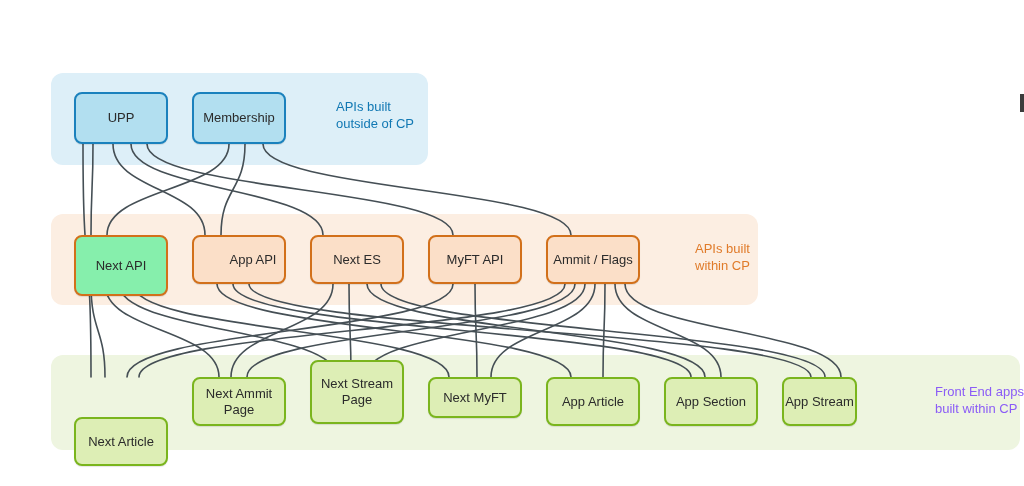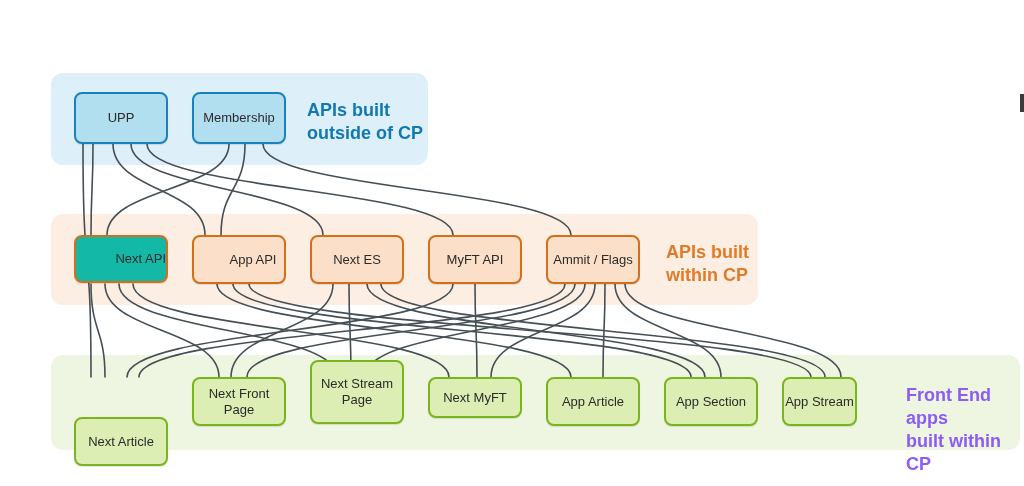--- a/index.html
+++ b/index.html
@@ -19,24 +19,25 @@
     left: 0; top: 0;
     width: 1024px;
     height: 486px;
   }
   .band {
     position: absolute;
     border-radius: 12px;
   }
   .band-label {
     position: absolute;
-    font-size: 18px;
-    font-weight: bold;
+    font-size: 13px;
+    font-weight: normal;
     line-height: 1.28;
     white-space: pre-line;
+    margin-left: 29px;
   }
   .node {
     position: absolute;
     box-sizing: border-box;
     border-radius: 8px;
     border-width: 2px;
     border-style: solid;
     display: flex;
     align-items: center;
     justify-content: center;
@@ -100,27 +101,27 @@
       <div class="band" style="left: 51px; top: 214px; width: 707px; height: 91px; background: rgb(252, 238, 226);"></div>
       <div class="band-label" style="left: 666px; top: 241px; color: rgb(224, 123, 42);">APIs built
 within CP</div>
       <div class="band" style="left: 51px; top: 355px; width: 969px; height: 95px; background: rgb(238, 245, 224);"></div>
       <div class="band-label" style="left: 906px; top: 384px; color: #8b5cf6;">Front End apps
 built within CP</div>
     </div>
   <div id="node-layer" style="position: absolute; left: 0px; top: 0px; width: 1024px; height: 486px; z-index: 3;">
       <div class="node" style="left: 74px; top: 92px; width: 94px; height: 52px; background: rgb(178, 223, 240); border-color: rgb(26, 129, 189);"><span>UPP</span></div>
       <div class="node" style="left: 192px; top: 92px; width: 94px; height: 52px; background: rgb(178, 223, 240); border-color: rgb(26, 129, 189);"><span>Membership</span></div>
-      <div class="node" style="left: 74px; top: 235px; width: 94px; height: 48px; background: #14b8a6; border-color: rgb(210, 112, 26); justify-content: flex-end;"><span>Next API</span></div>
+      <div class="node" style="left: 74px; top: 235px; width: 94px; height: 61px; background: #86efac; border-color: rgb(210, 112, 26);"><span>Next API</span></div>
       <div class="node" style="left: 192px; top: 235px; width: 94px; height: 49px; background: rgb(251, 223, 200); border-color: rgb(210, 112, 26); padding-left: 28px;"><span>App API</span></div>
       <div class="node" style="left: 428px; top: 235px; width: 94px; height: 49px; background: rgb(251, 223, 200); border-color: rgb(210, 112, 26);"><span>MyFT API</span></div>
       <div class="node" style="left: 310px; top: 235px; width: 94px; height: 49px; background: rgb(251, 223, 200); border-color: rgb(210, 112, 26);"><span>Next ES</span></div>
       <div class="node" style="left: 546px; top: 235px; width: 94px; height: 49px; background: rgb(251, 223, 200); border-color: rgb(210, 112, 26);"><span>Ammit / Flags</span></div>
       <div class="node" style="left: 74px; top: 377px; width: 94px; height: 49px; background: rgb(221, 238, 181); border-color: rgb(122, 181, 29); margin-top: 40px;"><span>Next Article</span></div>
-      <div class="node" style="left: 192px; top: 377px; width: 94px; height: 49px; background: rgb(221, 238, 181); border-color: rgb(122, 181, 29);"><span>Next Front
+      <div class="node" style="left: 192px; top: 377px; width: 94px; height: 49px; background: rgb(221, 238, 181); border-color: rgb(122, 181, 29);"><span>Next Ammit
 Page</span></div>
       <div class="node" style="left: 310px; top: 360px; width: 94px; height: 64px; background: rgb(221, 238, 181); border-color: rgb(122, 181, 29);"><span>Next Stream
 Page</span></div>
       <div class="node" style="left: 428px; top: 377px; width: 94px; height: 41px; background: rgb(221, 238, 181); border-color: rgb(122, 181, 29); align-items: center;"><span>Next MyFT</span></div>
       <div class="node" style="left: 664px; top: 377px; width: 94px; height: 49px; background: rgb(221, 238, 181); border-color: rgb(122, 181, 29);"><span>App Section</span></div>
       <div class="node" style="left: 546px; top: 377px; width: 94px; height: 49px; background: rgb(221, 238, 181); border-color: rgb(122, 181, 29);"><span>App Article</span></div>
       <div class="node" style="left: 782px; top: 377px; width: 75px; height: 49px; background: rgb(221, 238, 181); border-color: rgb(122, 181, 29);"><span>App Stream</span></div>
     </div>
   <div class="right-mark" id="right-mark" style="left: 1020px; top: 94px; width: 4px; height: 18px; background: rgb(60, 60, 60); z-index: 4;"></div>
 </div>

